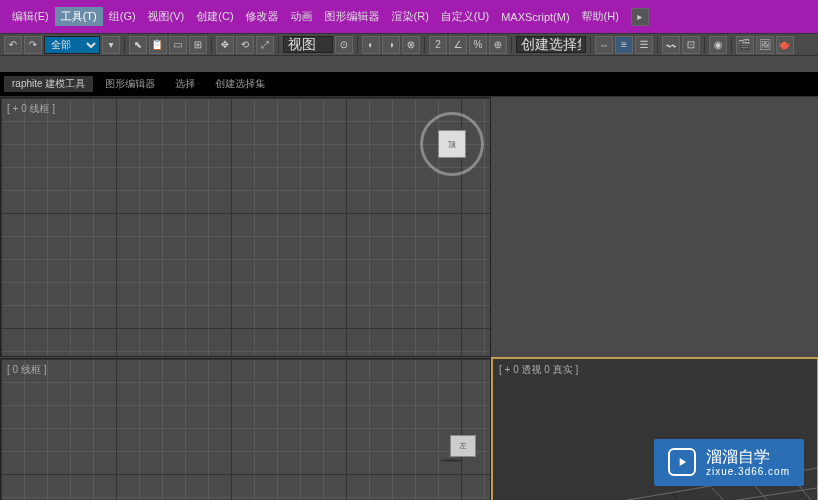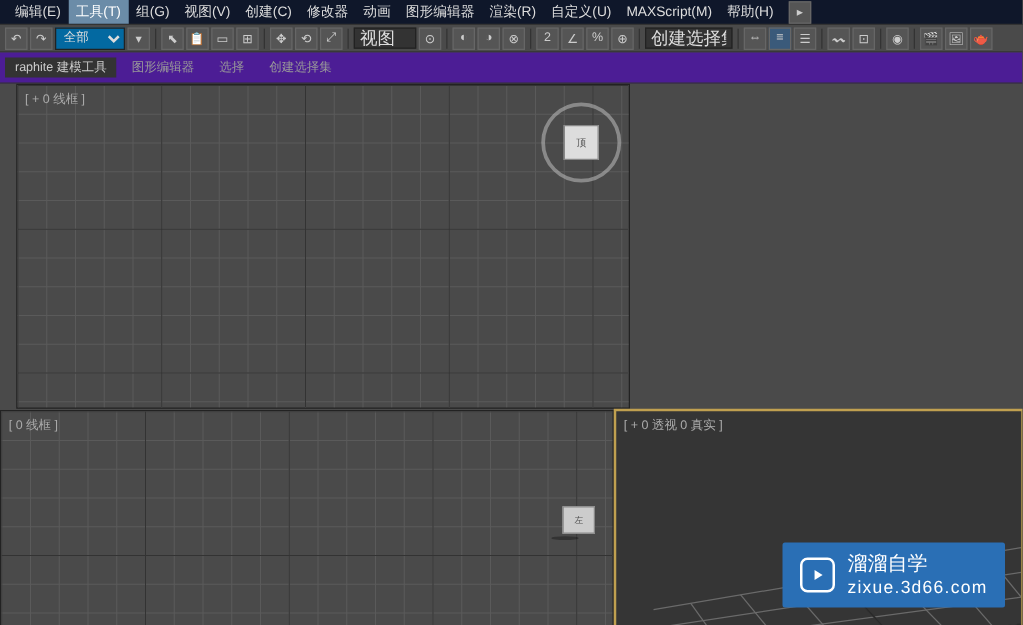--- a/index.html
+++ b/index.html
@@ -9,22 +9,22 @@
       background: #4a4a4a;
       font-family: "Microsoft YaHei", Arial, sans-serif;
       font-size: 11px;
       color: #cccccc;
       overflow: hidden;
       position: relative;
     }
     
     
     .menu-bar {
-      height: 20px;
-      background: #0f172a;
+      height: 34px;
+      background: #a21caf;
       display: flex;
       align-items: center;
       padding-left: 6px;
       border-bottom: 1px solid #333;
     }
     .menu-item {
       padding: 2px 6px;
       color: #ddd;
       font-size: 11px;
       cursor: pointer;
@@ -77,28 +77,29 @@
       font-size: 14px;
       padding: 1px 4px;
       height: 17px;
       width: 50px;
     }
     .tool-btn.accent { background: #3a5a7a; }
     
     
     .sub-toolbar {
       height: 16px;
-      background: #4c1d95;
+      background: #000000;
       display: flex;
       align-items: center;
       padding: 12px 4px;
       gap: 4px;
       font-size: 10px;
       color: #999;
       border-bottom: 1px solid #333;
+      margin-top: 16px;
     }
     .sub-tab {
       padding: 1px 8px;
       font-size: 10px;
       color: #999;
     }
     .sub-tab.active {
       background: #333;
       color: #ccc;
     }
@@ -113,21 +114,21 @@
     .viewport {
       position: absolute;
       background: #4a4a4a;
       border: 1px solid #222;
       overflow: hidden;
     }
     .viewport.active {
       border: 1px solid #c0a050;
       outline: 1px solid #c0a050;
     }
-    .vp-top-left { left: 13px; top: 0; width: 491px; height: 260px; }
+    .vp-top-left { left: 0; top: 0; width: 491px; height: 260px; }
     .vp-top-right { left: 492px; top: 0; right: 0; height: 260px; width: 326px;}
     .vp-bottom-left { left: 0; top: 261px; width: 491px; height: 239px; }
     .vp-bottom-right { left: 492px; top: 261px; width: 326px; height: 239px; background: #353535; }
     
     .vp-label {
       position: absolute;
       top: 4px;
       left: 6px;
       font-size: 10px;
       color: #aaa;
@@ -249,21 +250,21 @@
       height: 28px;
       border: 2px solid #fff;
       border-radius: 6px;
       display: flex;
       align-items: center;
       justify-content: center;
     }
     .watermark-icon svg { width: 14px; height: 14px; }
     .watermark-text { display: flex; flex-direction: column; line-height: 1.2; }
     .watermark-title { font-size: 16px; font-weight: normal; }
-    .watermark-url { font-size: 14px; letter-spacing: 1px; }
+    .watermark-url { font-size: 10px; letter-spacing: 1px; }
   </style>
 </head>
 <body>
 
 <div class="menu-bar">
   <span class="menu-item">编辑(E)</span>
   <span class="menu-item highlighted">工具(T)</span>
   <span class="menu-item">组(G)</span>
   <span class="menu-item">视图(V)</span>
   <span class="menu-item">创建(C)</span>

